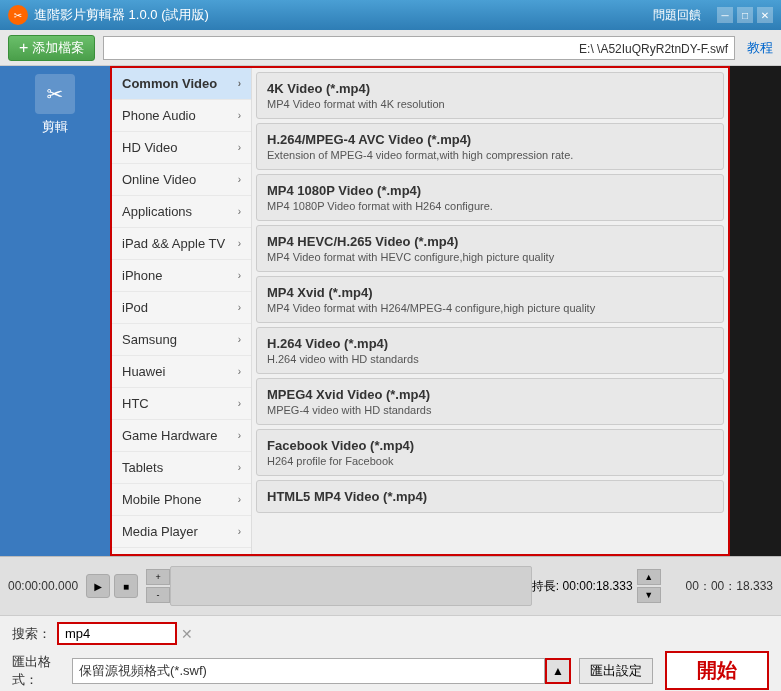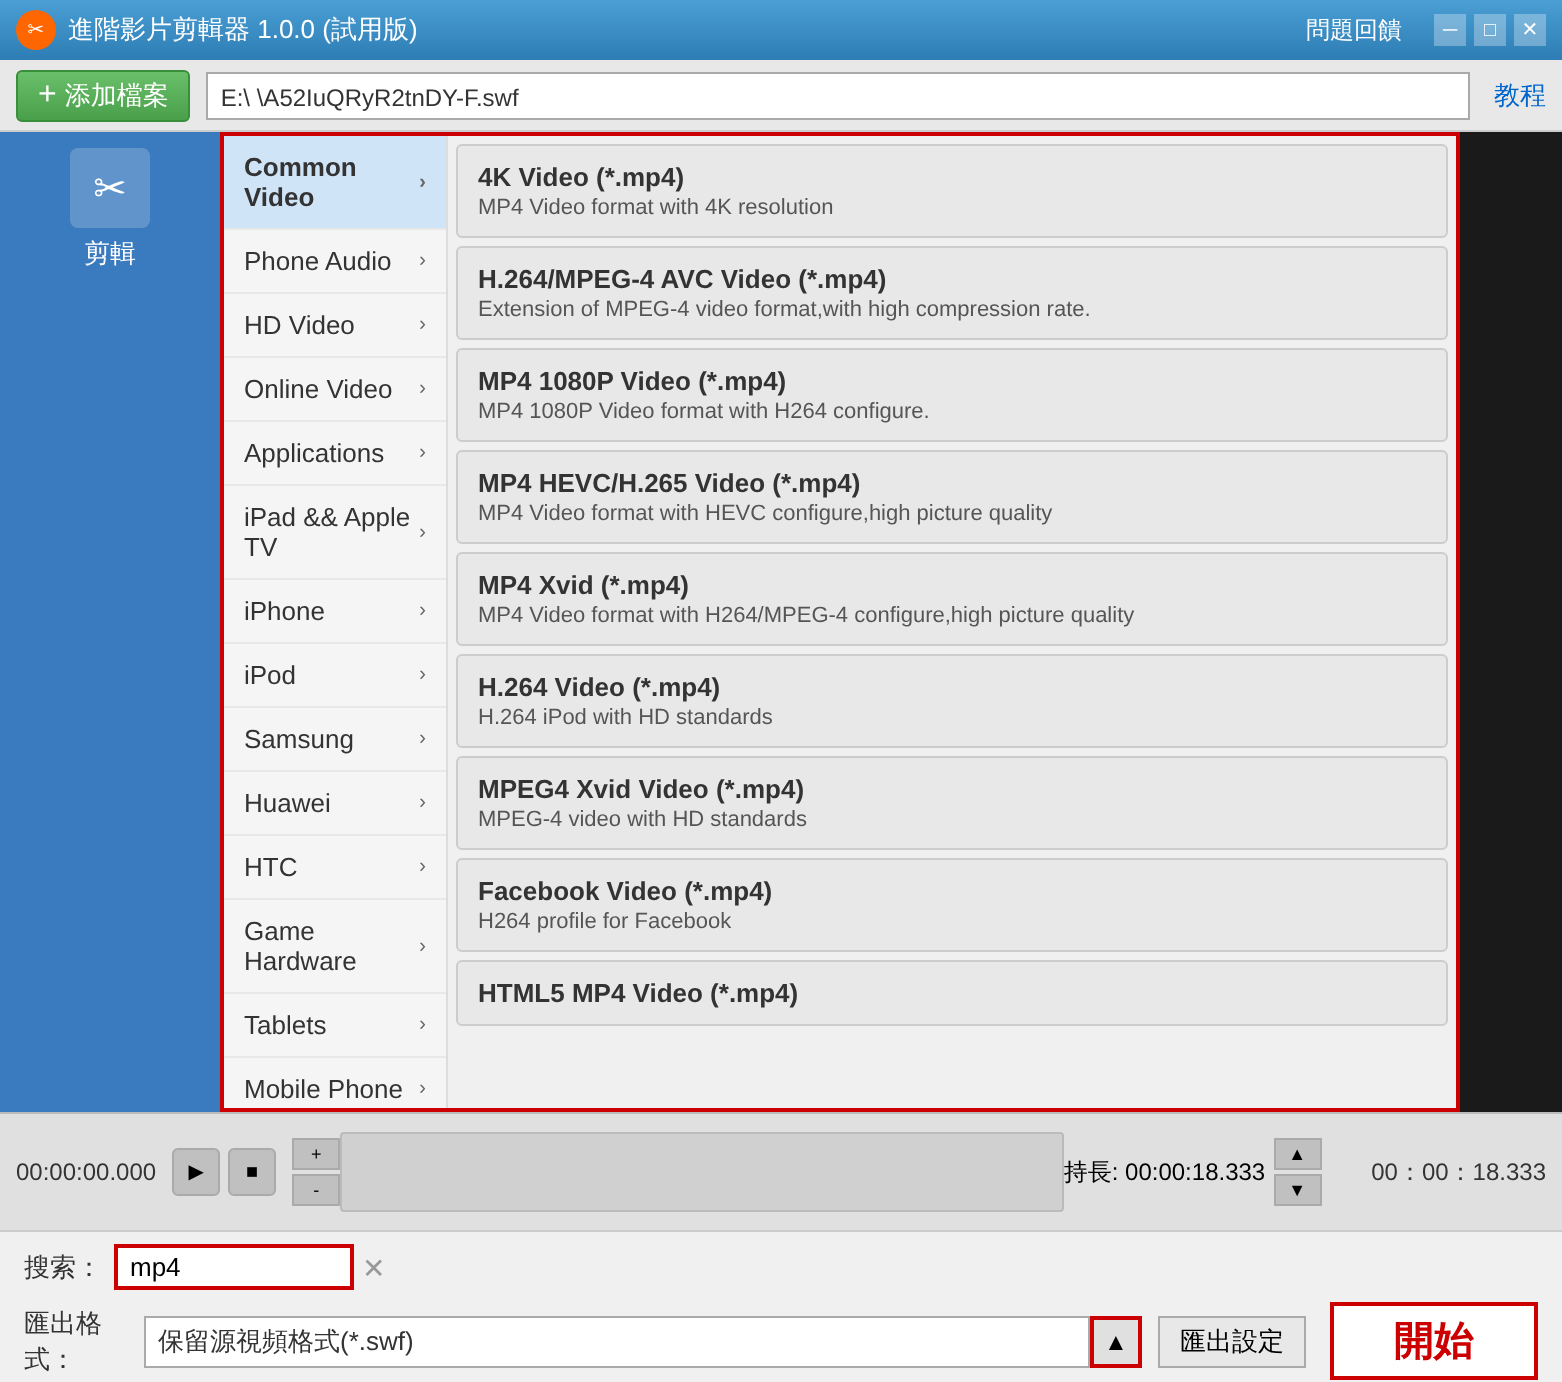--- a/index.html
+++ b/index.html
@@ -82,20 +82,21 @@
     .add-file-btn .plus { margin-right: 4px; font-size: 16px; }
     .file-path {
       flex: 1;
       background: white;
       border: 1px solid #aaa;
       height: 24px;
       padding: 0 6px;
       font-size: 12px;
       color: #333;
       line-height: 24px;
+      text-align: right;
     }
     .tutorial-link {
       color: #0066cc;
       cursor: pointer;
       font-size: 13px;
       margin-left: 12px;
     }
 
     
     .main-area {
@@ -137,21 +138,21 @@
       position: relative;
       width: 620px;
       border: 2px solid #cc0000;
       background: white;
       display: flex;
       overflow: hidden;
     }
 
     
     .category-list {
-      width: 112px;
+      width: 140px;
       background: #f5f5f5;
       border-right: 1px solid #ddd;
       overflow-y: auto;
       flex-shrink: 0;
     }
     .category-item {
       display: flex;
       align-items: center;
       justify-content: space-between;
       padding: 8px 10px;
@@ -452,21 +453,21 @@
         <div class="format-item">
     <div class="format-name">MP4 HEVC/H.265 Video (*.mp4)</div>
     <div class="format-desc">MP4 Video format with HEVC configure,high picture quality</div>
   </div>
         <div class="format-item">
     <div class="format-name">MP4 Xvid (*.mp4)</div>
     <div class="format-desc">MP4 Video format with H264/MPEG-4 configure,high picture quality</div>
   </div>
         <div class="format-item">
     <div class="format-name">H.264 Video (*.mp4)</div>
-    <div class="format-desc">H.264 iPod with HD standards</div>
+    <div class="format-desc">H.264 video with HD standards</div>
   </div>
         <div class="format-item">
     <div class="format-name">MPEG4 Xvid Video (*.mp4)</div>
     <div class="format-desc">MPEG-4 video with HD standards</div>
   </div>
         <div class="format-item">
     <div class="format-name">Facebook Video (*.mp4)</div>
     <div class="format-desc">H264 profile for Facebook</div>
   </div>
         <div class="format-item">

